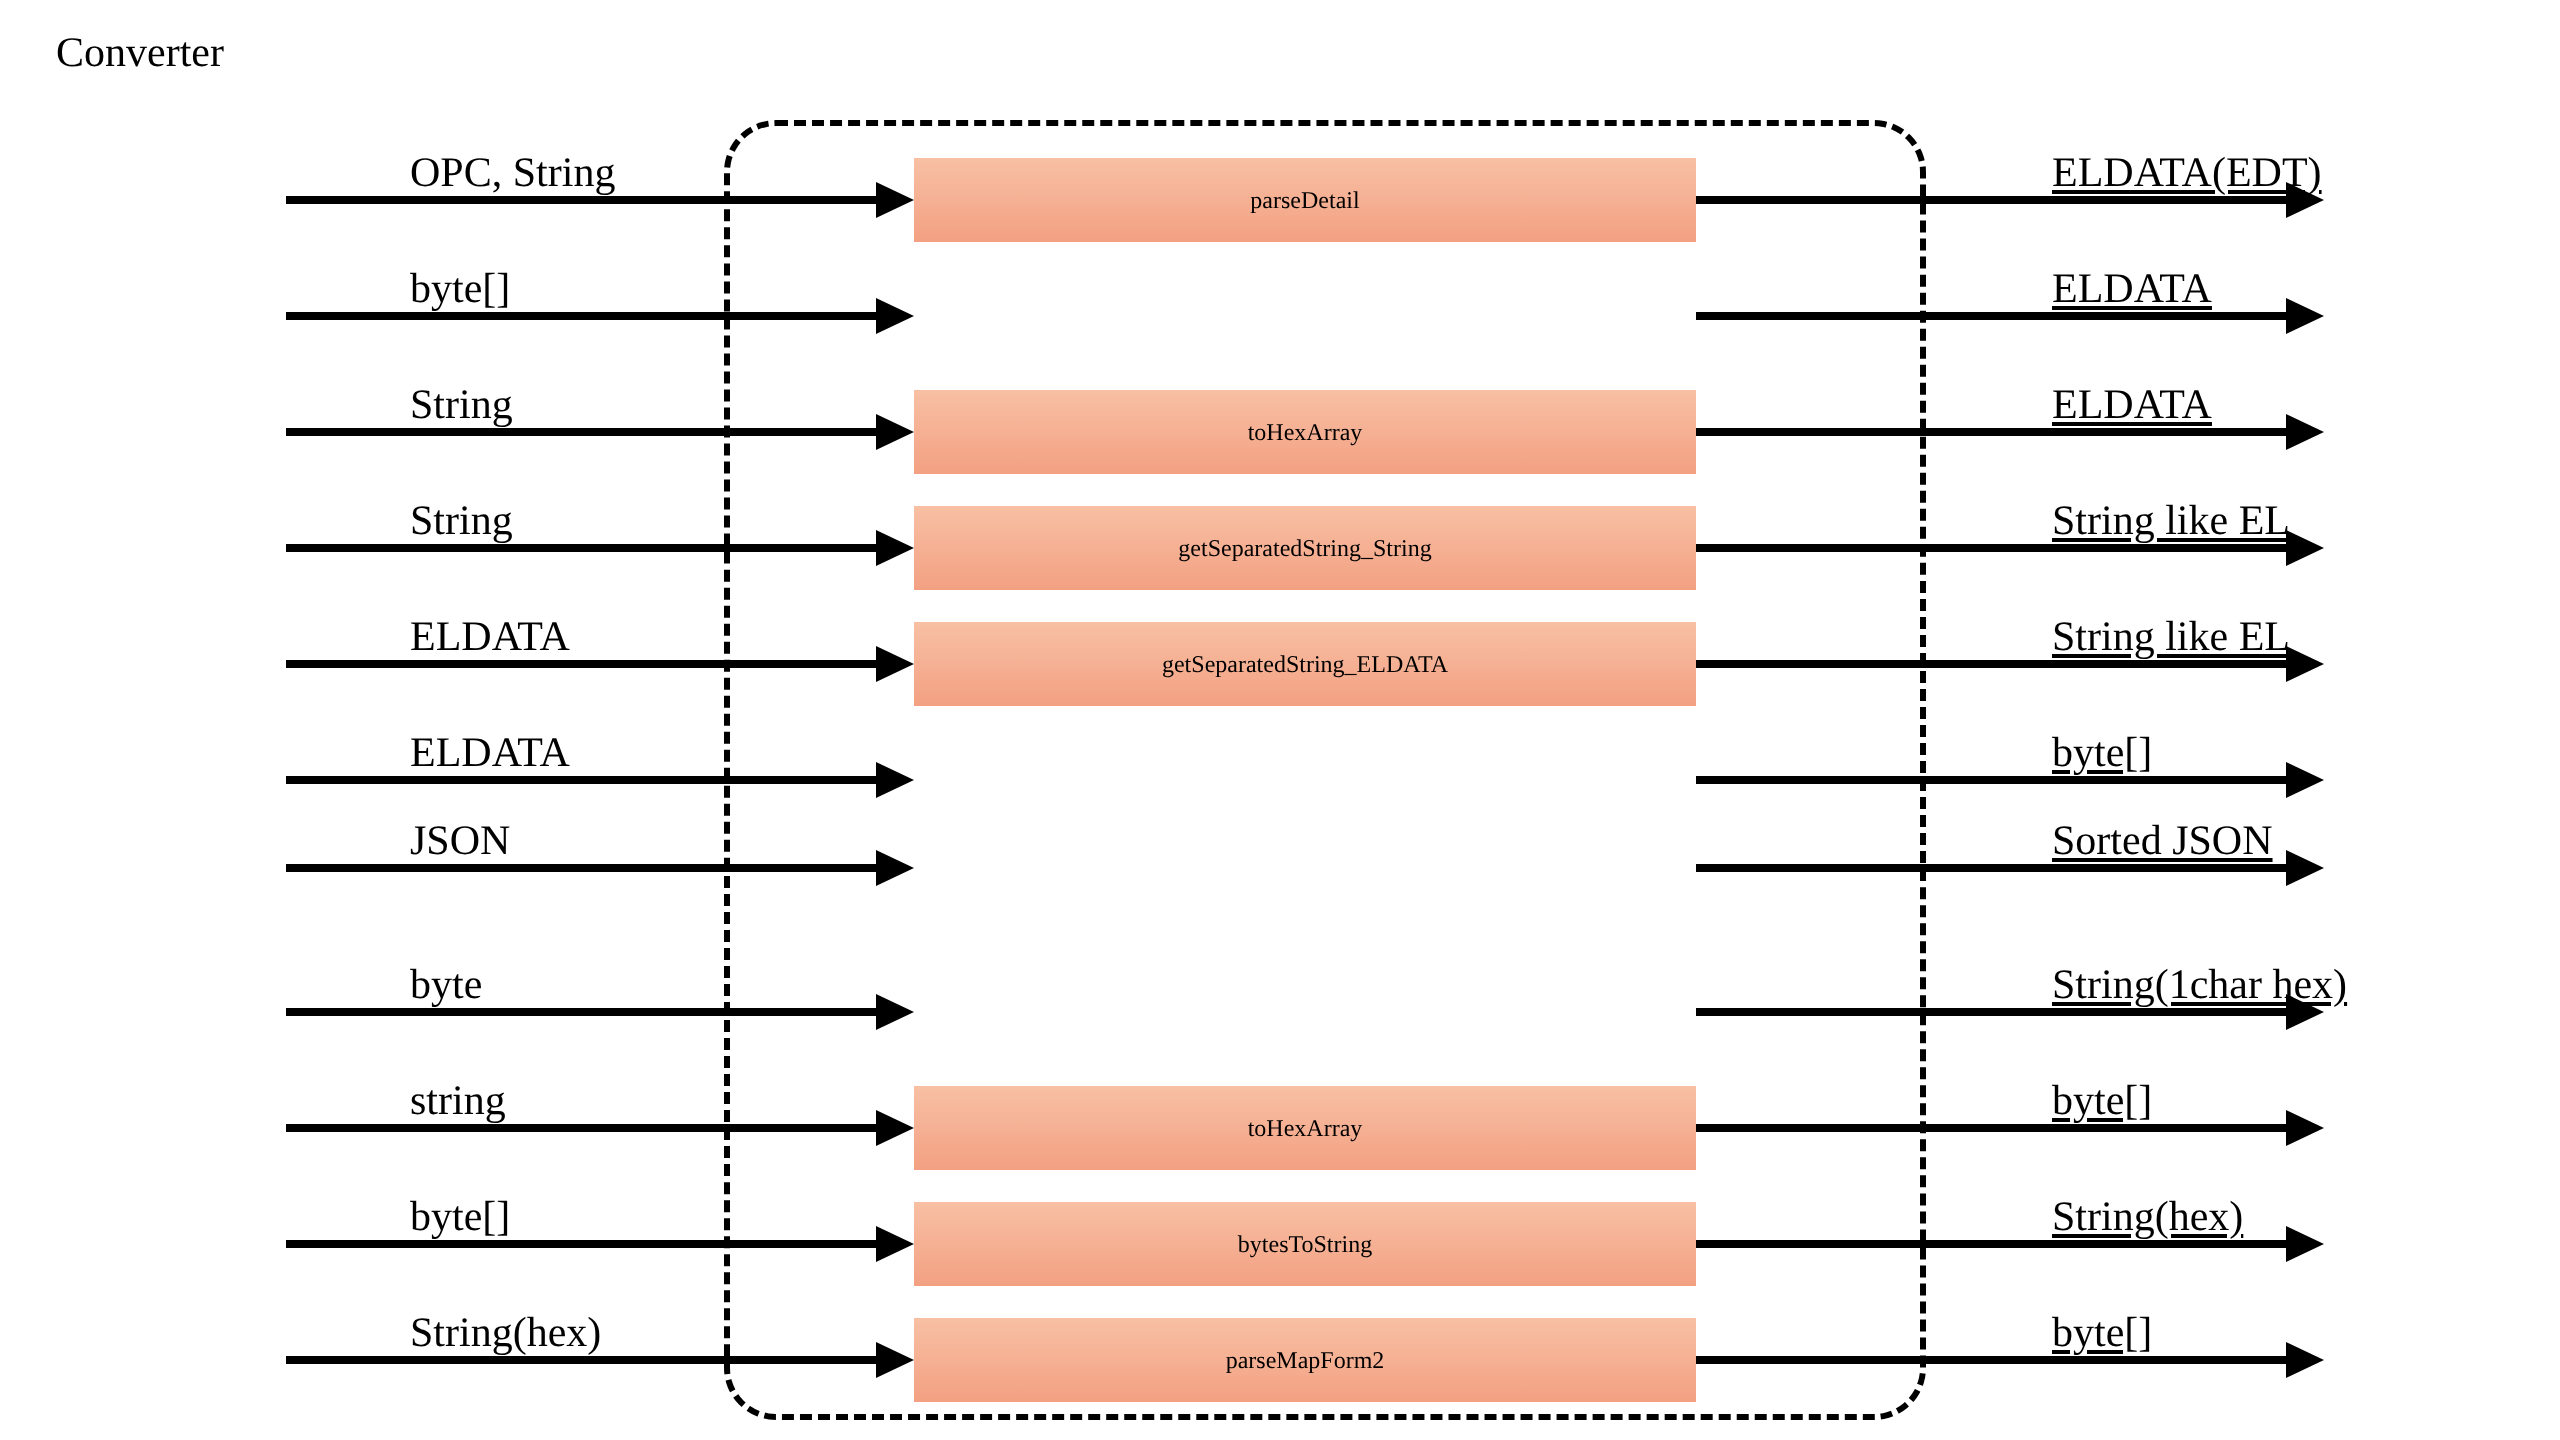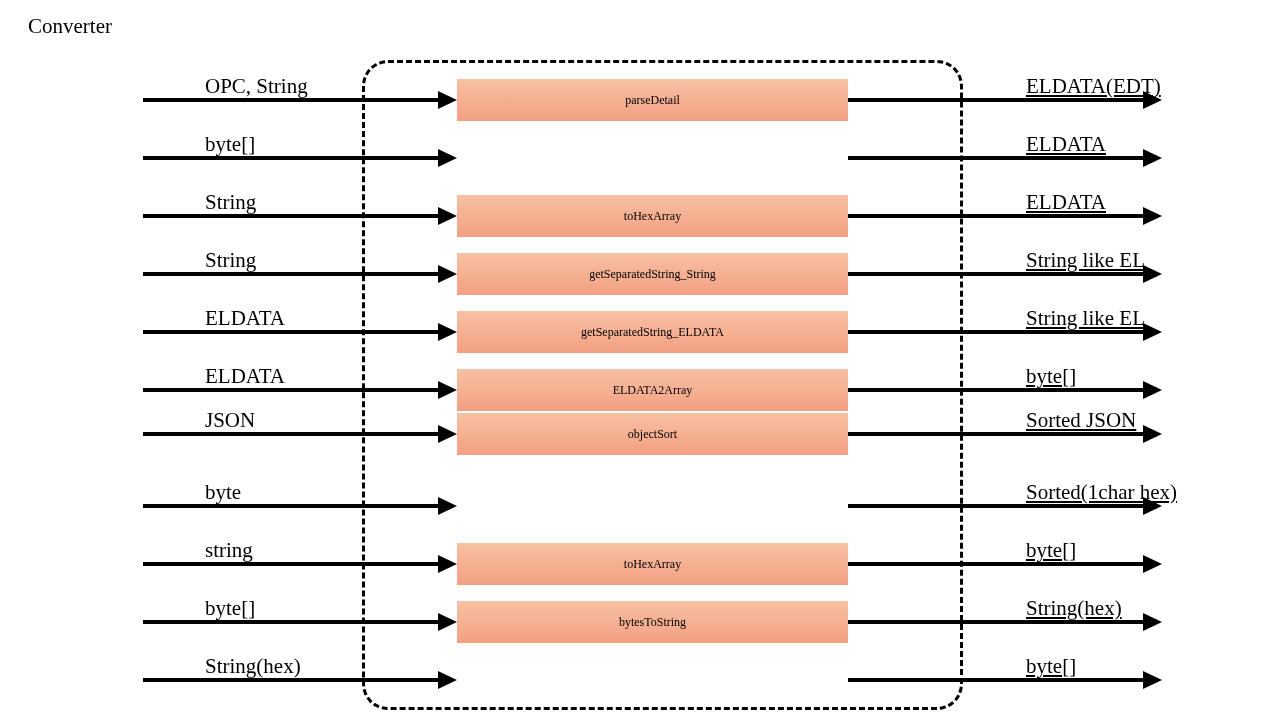--- a/index.html
+++ b/index.html
@@ -131,41 +131,39 @@
         <div class="arrow-head in-head"></div>
         <div class="func-box">getSeparatedString_ELDATA</div>
         <div class="arrow-line out-line"></div>
         <div class="arrow-head out-head"></div>
         <div class="io-label out-label">String like EL</div>
       </div>
       <div class="row" style="top: 361px;">
         <div class="io-label in-label">ELDATA</div>
         <div class="arrow-line in-line"></div>
         <div class="arrow-head in-head"></div>
-        <div class="func-box">ELDATA2Array</div>
         <div class="arrow-line out-line"></div>
         <div class="arrow-head out-head"></div>
         <div class="io-label out-label">byte[]</div>
       </div>
       <div class="row" style="top: 405px;">
         <div class="io-label in-label">JSON</div>
         <div class="arrow-line in-line"></div>
         <div class="arrow-head in-head"></div>
-        <div class="func-box">objectSort</div>
         <div class="arrow-line out-line"></div>
         <div class="arrow-head out-head"></div>
         <div class="io-label out-label">Sorted JSON</div>
       </div>
       <div class="row" style="top: 477px;">
         <div class="io-label in-label">byte</div>
         <div class="arrow-line in-line"></div>
         <div class="arrow-head in-head"></div>
         <div class="arrow-line out-line"></div>
         <div class="arrow-head out-head"></div>
-        <div class="io-label out-label">Sorted(1char hex)</div>
+        <div class="io-label out-label">String(1char hex)</div>
       </div>
       <div class="row" style="top: 535px;">
         <div class="io-label in-label">string</div>
         <div class="arrow-line in-line"></div>
         <div class="arrow-head in-head"></div>
         <div class="func-box">toHexArray</div>
         <div class="arrow-line out-line"></div>
         <div class="arrow-head out-head"></div>
         <div class="io-label out-label">byte[]</div>
       </div>
@@ -175,18 +173,19 @@
         <div class="arrow-head in-head"></div>
         <div class="func-box">bytesToString</div>
         <div class="arrow-line out-line"></div>
         <div class="arrow-head out-head"></div>
         <div class="io-label out-label">String(hex)</div>
       </div>
       <div class="row" style="top: 651px;">
         <div class="io-label in-label">String(hex)</div>
         <div class="arrow-line in-line"></div>
         <div class="arrow-head in-head"></div>
+        <div class="func-box">parseMapForm2</div>
         <div class="arrow-line out-line"></div>
         <div class="arrow-head out-head"></div>
         <div class="io-label out-label">byte[]</div>
       </div>
     </div>
 </div>
 
 </body></html>

